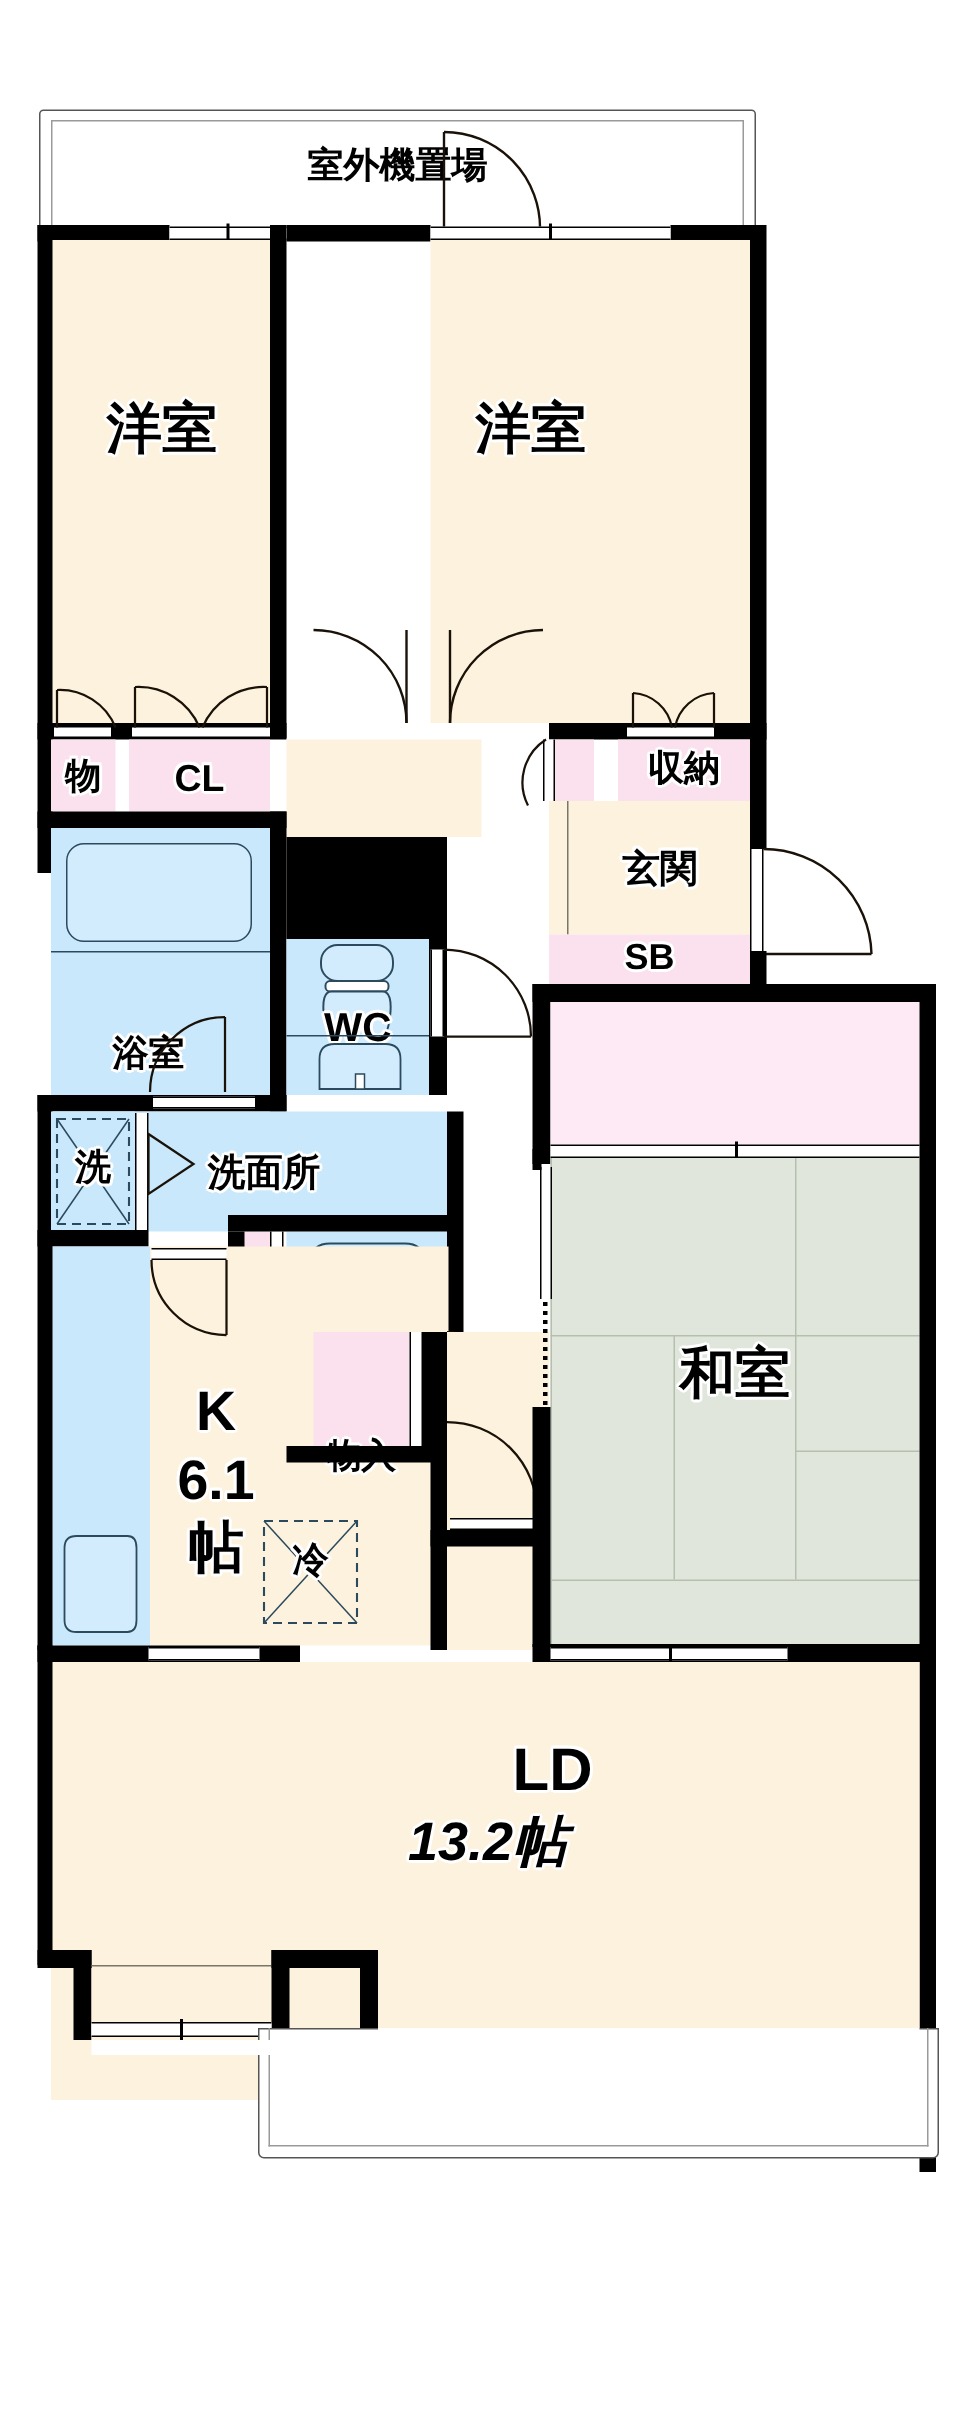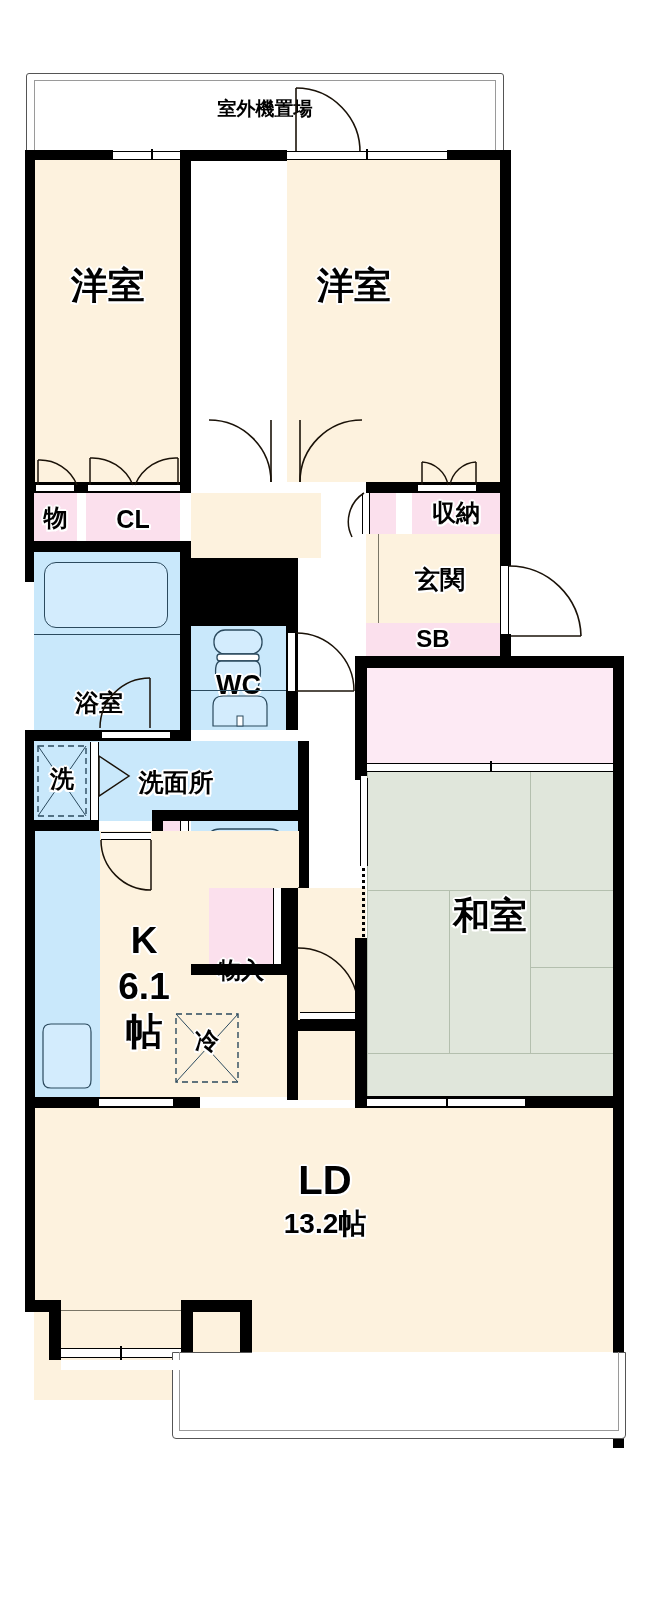--- a/index.html
+++ b/index.html
@@ -37,21 +37,21 @@
   .fixline{background:#2b4a5e;}
   svg{display:block;overflow:visible;}
 </style>
 </head>
 <body>
 
 <div id="plan">
 
   <div class="abs white" style="left:26px;top:73px;width:478px;height:82px;border:1.4px solid #555;border-radius:3px 3px 0 0;"></div>
   <div class="abs white" style="left:34px;top:80px;width:462px;height:76px;border-top:1.2px solid #9a9a9a;border-left:1.2px solid #9a9a9a;border-right:1.2px solid #9a9a9a;"></div>
-  <div class="lbl" style="left:140px;top:98px;width:250px;font-size:19px;">室外機置場</div>
+  <div class="lbl" style="left:140px;top:98px;width:250px;font-size:24px;">室外機置場</div>
 
   <svg class="abs" style="left:290px;top:88px;width:80px;height:70px;">
     <path d="M6,0 A64,64 0 0 1 70,66" fill="none" stroke="#1a1208" stroke-width="1.6"></path>
     <line x1="6" y1="0" x2="6" y2="66" stroke="#1a1208" stroke-width="1.6"></line>
   </svg>
 
   <div class="abs wall" style="left:25px;top:150px;width:88px;height:11px;"></div>
   <div class="abs wall" style="left:191px;top:150px;width:96px;height:11px;"></div>
   <div class="abs wall" style="left:447px;top:150px;width:63px;height:11px;"></div>
 
@@ -262,22 +262,22 @@
   <div class="abs wall" style="left:355px;top:938px;width:12px;height:160px;"></div>
   <div class="abs wall" style="left:355px;top:766px;width:6px;height:14px;"></div>
 
   <div class="abs wall" style="left:355px;top:1096px;width:269px;height:12px;"></div>
   <div class="abs win" style="left:367px;top:1098px;width:158px;height:9px;"></div>
   <div class="sashmark" style="left:446px;top:1096px;width:1.5px;height:13px;"></div>
 
   <div class="abs wall" style="left:613px;top:656px;width:11px;height:792px;"></div>
 
   <div class="abs room" style="left:34px;top:1108px;width:579px;height:292px;"></div>
-  <div class="lbl" style="left:255px;top:1158px;width:140px;font-size:40px;">LD</div>
-  <div class="lbl" style="left:230px;top:1208px;width:190px;font-size:28px;">13.2帖</div>
+  <div class="lbl" style="left:255px;top:1158px;width:140px;font-size:40px;text-align:right;">LD</div>
+  <div class="lbl" style="left:230px;top:1208px;width:190px;font-size:36px;font-style:italic;">13.2帖</div>
   <div class="abs wall" style="left:25px;top:1097px;width:175px;height:11px;"></div>
   <div class="abs win" style="left:99px;top:1098px;width:74px;height:9px;"></div>
   <div class="abs wall" style="left:25px;top:1097px;width:10px;height:213px;"></div>
 
   <div class="abs wall" style="left:25px;top:1300px;width:36px;height:12px;"></div>
   <div class="abs wall" style="left:49px;top:1300px;width:12px;height:60px;"></div>
   <div class="abs room" style="left:61px;top:1312px;width:120px;height:48px;"></div>
   <div class="abs thinline" style="left:61px;top:1310px;width:120px;height:1.4px;"></div>
   <div class="abs wall" style="left:181px;top:1300px;width:12px;height:60px;"></div>
   <div class="abs wall" style="left:181px;top:1300px;width:70px;height:12px;"></div>

